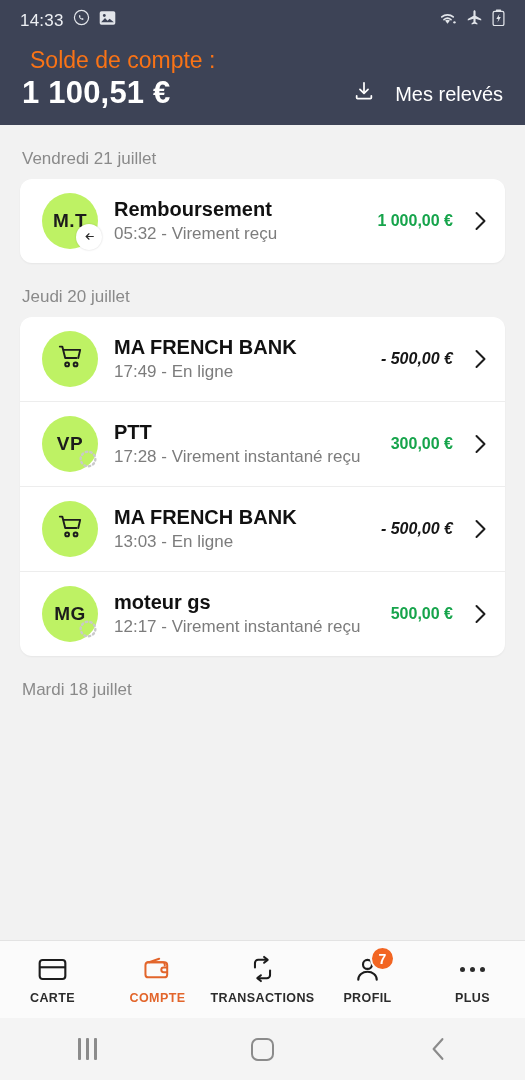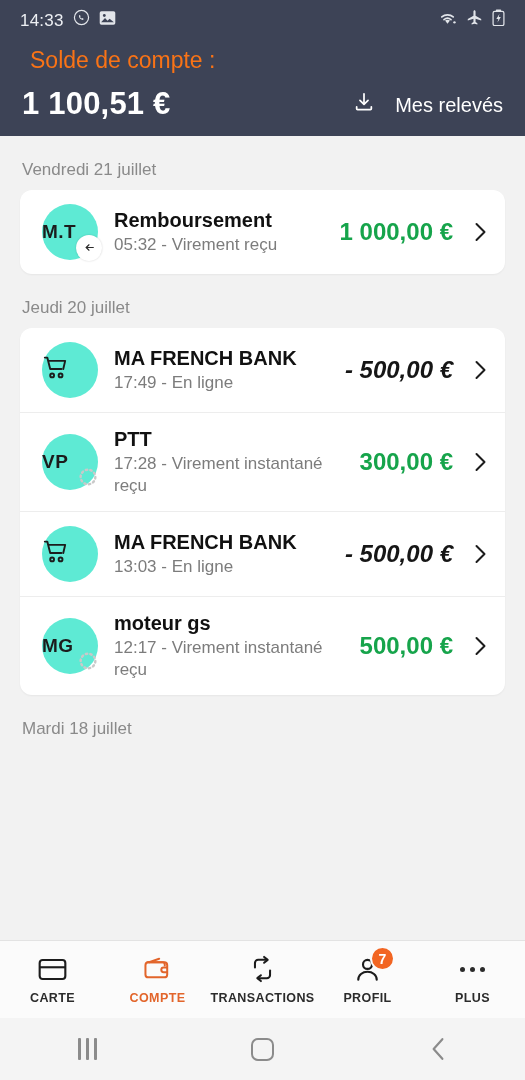--- a/index.html
+++ b/index.html
@@ -17,21 +17,21 @@
     height:40px; display:flex; align-items:center;
     padding:0 20px; font-size:17px; letter-spacing:.2px;
   }
   .sb-left { display:flex; align-items:flex-end; gap:9px; }
   .sb-time { font-size:17px; color:#EDEFF3; }
   .sb-right { margin-left:auto; display:flex; align-items:center; gap:9px; }
   .sb-ic { display:block; }
 
   .balance-wrap { padding:6px 22px 0 22px; position:relative; }
   .balance-label { font-size:23px; color:#f97316; font-weight:400; line-height:1.25;margin-left:8px; }
-  .balance-row { display:flex; align-items:flex-end; justify-content:space-between; margin-top:11px; }
+  .balance-row { display:flex; align-items:flex-end; justify-content:space-between; margin-top:0; }
   .balance-amount { font-size:31px; font-weight:700; letter-spacing:.2px; color:#fff; }
   .releves { display:flex; align-items:flex-end; gap:20px; padding-bottom:5px; cursor:pointer; }
   .releves-label { font-size:20px; color:#fff; }
 
   
   .sheet {
     background:#F2F2F2;
     border-top-left-radius:26px; border-top-right-radius:26px;
     flex:1 1 auto; overflow:hidden; position:relative;
   }
@@ -43,34 +43,34 @@
     background:#fff; border-radius:12px; overflow:hidden;
     box-shadow:0 1px 2px rgba(0,0,0,.05);
   }
   .tx {
     display:flex; align-items:center; gap:16px;
     padding:14px 14px 14px 22px; cursor:pointer;
   }
   .tx + .tx { border-top:1px solid #EDEDED; }
   .tx-avatar {
     flex:0 0 auto; width:56px; height:56px; border-radius:50%;
-    background:#5eead4; display:flex; align-items:center; justify-content:flex-start;
+    background:#bef264; display:flex; align-items:center; justify-content:center;
     position:relative;
   }
   .tx-initials { font-size:19px; font-weight:700; color:#1C1C1C; letter-spacing:.5px; }
   .badge-arrow {
     position:absolute; right:-4px; bottom:-1px; width:26px; height:26px; border-radius:50%;
     background:#fff; display:flex; align-items:center; justify-content:center;
     box-shadow:0 0 2px rgba(0,0,0,.18);
   }
   .badge-dots { position:absolute; right:-1px; bottom:2px; width:22px; height:22px; }
   .tx-body { flex:1 1 auto; min-width:0; padding-right:6px; }
   .tx-title { font-size:20px; font-weight:700; color:#111; line-height:1.22; }
   .tx-sub { font-size:17px; color:#7C7C7C; line-height:1.28; margin-top:2px; }
-  .tx-amount { flex:0 0 auto; font-size:24px; font-weight:700; white-space:nowrap; }
+  .tx-amount { flex:0 0 auto; font-size:16px; font-weight:700; white-space:nowrap; }
   .amt-pos { color:#16A44B; }
   .amt-neg { color:#161616;font-style:italic; }
   .tx-chev { flex:0 0 auto; width:22px; display:flex; justify-content:center; }
 
   
   .bottomnav {
     flex:0 0 auto; background:#FBFBFB; border-top:1px solid #E3E3E3;
     display:flex; height:78px; align-items:center;
   }
   .nav-item {

